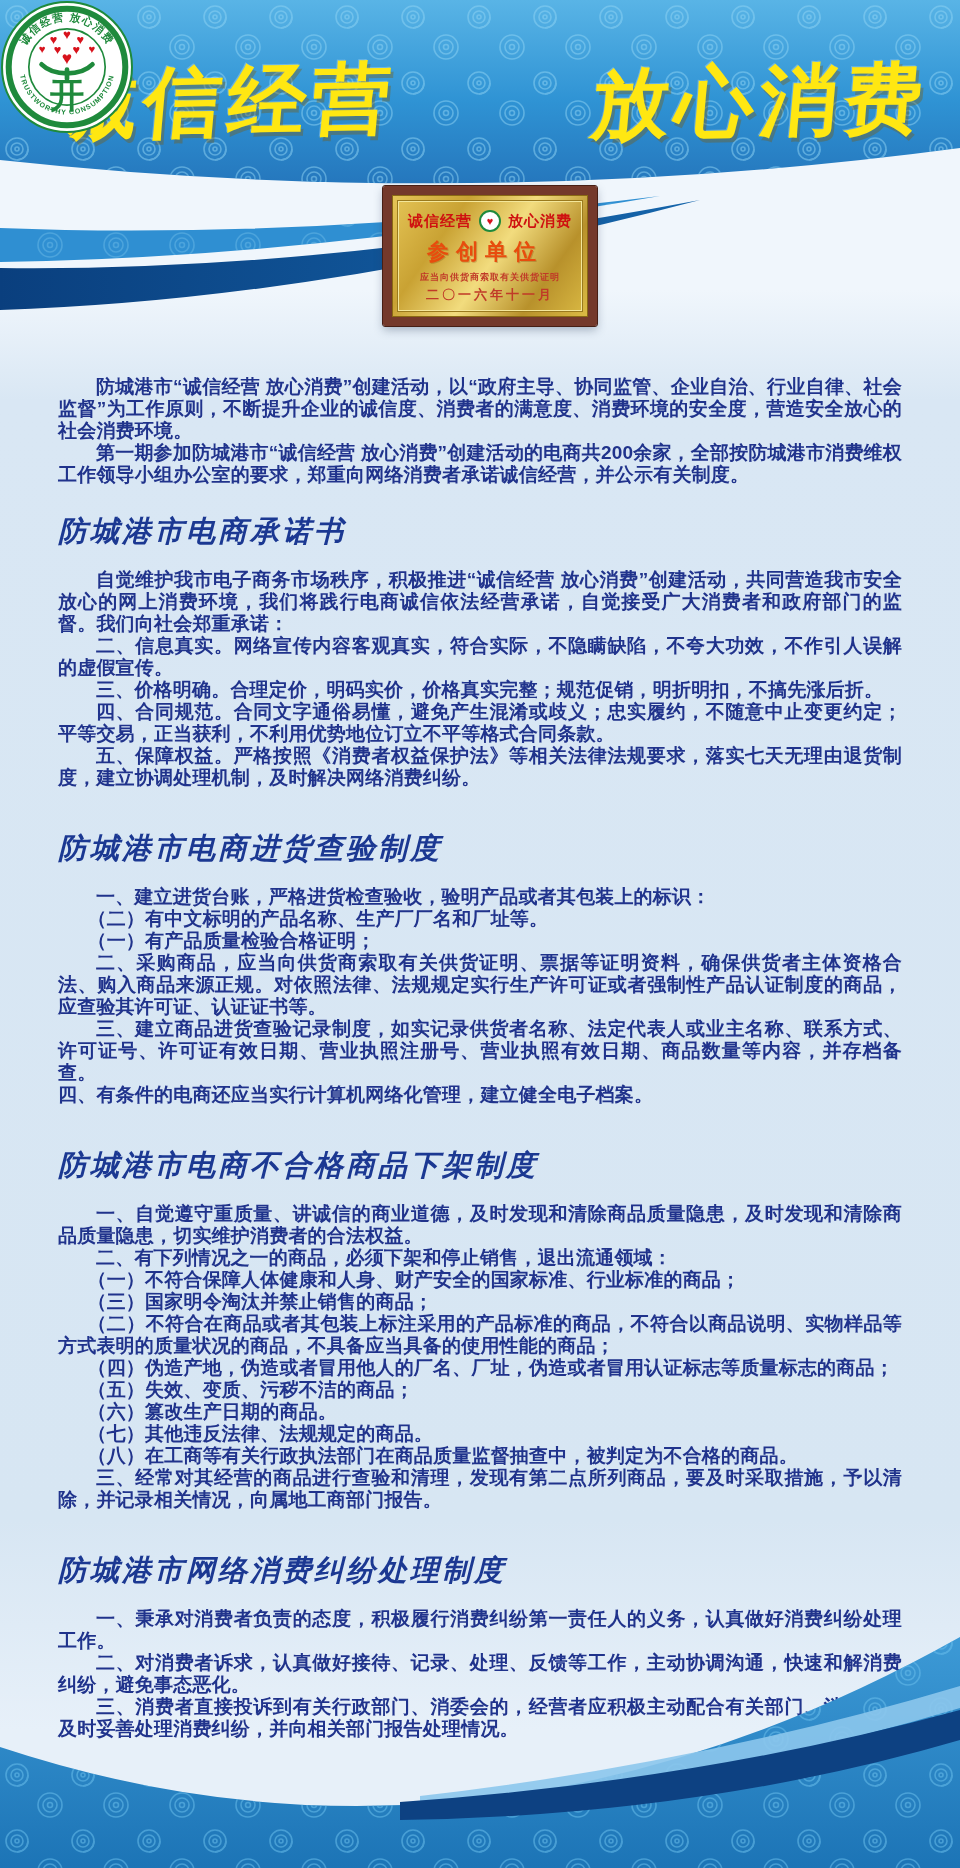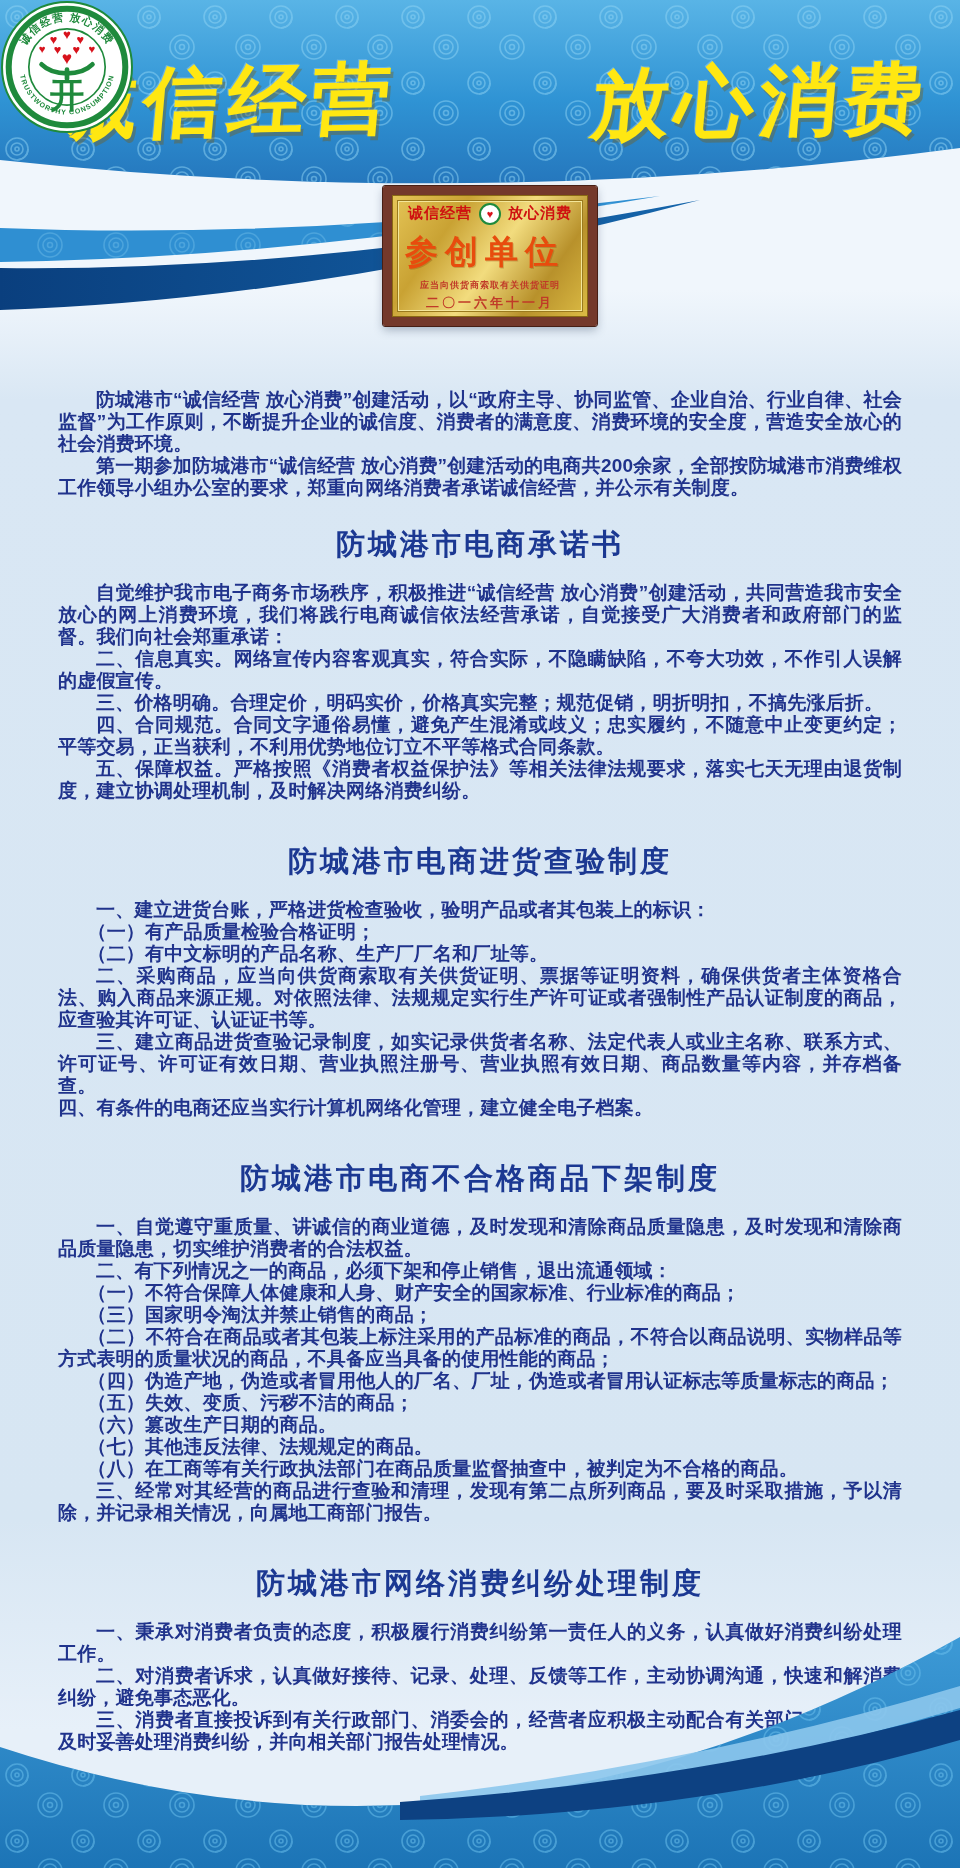--- a/index.html
+++ b/index.html
@@ -29,36 +29,36 @@
     text-align:center;
   }
   .plaque-inner{
     position:absolute;inset:5px;border:1px solid #9a7a1d;box-shadow:inset 0 0 0 1px #f4e79a;
     display:flex;flex-direction:column;align-items:center;justify-content:center;gap:2px;
   }
   .plaque-row1{display:flex;align-items:center;gap:7px;margin-top:2px;}
   .plaque-row1 .ptxt{font-size:15px;font-weight:900;color:#cf1110;letter-spacing:1px;}
   .mini-logo{width:22px;height:22px;border-radius:50%;background:#fff;border:2px solid #1f8a3c;
     display:flex;align-items:center;justify-content:center;font-size:11px;color:#d8121c;box-sizing:border-box;}
-  .plaque-title{font-size:33px;font-weight:900;color:#e84c0d;letter-spacing:7px;margin:3px 16px 2px 6px;
+  .plaque-title{font-size:22px;font-weight:900;color:#e84c0d;letter-spacing:7px;margin:3px 16px 2px 6px;
     text-shadow:1px 1px 0 rgba(120,50,0,.25);white-space:nowrap;}
   .plaque-org{font-size:9px;font-weight:700;color:#c03a28;letter-spacing:1px;}
   .plaque-date{font-size:13px;font-weight:700;color:#c03a28;letter-spacing:3px;}
   
-  .content{position:absolute;top:389px;left:58px;width:844px;}
+  .content{position:absolute;top:376px;left:58px;width:844px;}
   .para{
     margin:0;font-size:19px;line-height:22px;font-weight:700;color:#20338c;
     text-align:justify;letter-spacing:0.2px;
   }
   .ind-2{text-indent:2em;}
   .ind-15{text-indent:1.55em;}
   .ind-0{text-indent:0;}
   .section-heading{
-    margin:40px 0 17px 0;text-align:center;font-size:29px;font-weight:900;
-    color:#1b3892;letter-spacing:3px;
+    margin:40px 0 17px 0;font-size:29px;font-weight:900;
+    color:#1b3892;letter-spacing:3px;font-style:italic;
   }
   .section-heading.first{margin-top:26px;}
   
   .footer{position:absolute;bottom:0;left:0;width:960px;height:242px;pointer-events:none;}
 </style>
 </head>
 <body>
 
 <div class="page">
 
@@ -163,22 +163,22 @@
           <p class="para ind-2">三、价格明确。合理定价，明码实价，价格真实完整；规范促销，明折明扣，不搞先涨后折。</p>
           <p class="para ind-2">四、合同规范。合同文字通俗易懂，避免产生混淆或歧义；忠实履约，不随意中止变更约定；平等交易，正当获利，不利用优势地位订立不平等格式合同条款。</p>
           <p class="para ind-2">五、保障权益。严格按照《消费者权益保护法》等相关法律法规要求，落实七天无理由退货制度，建立协调处理机制，及时解决网络消费纠纷。</p>
         </div>
     </div>
 
     <div>
       <h2 class="section-heading">防城港市电商进货查验制度</h2>
       <div>
           <p class="para ind-2">一、建立进货台账，严格进货检查验收，验明产品或者其包装上的标识：</p>
+          <p class="para ind-15">（二）有中文标明的产品名称、生产厂厂名和厂址等。</p>
           <p class="para ind-15">（一）有产品质量检验合格证明；</p>
-          <p class="para ind-15">（二）有中文标明的产品名称、生产厂厂名和厂址等。</p>
           <p class="para ind-2">二、采购商品，应当向供货商索取有关供货证明、票据等证明资料，确保供货者主体资格合法、购入商品来源正规。对依照法律、法规规定实行生产许可证或者强制性产品认证制度的商品，应查验其许可证、认证证书等。</p>
           <p class="para ind-2">三、建立商品进货查验记录制度，如实记录供货者名称、法定代表人或业主名称、联系方式、许可证号、许可证有效日期、营业执照注册号、营业执照有效日期、商品数量等内容，并存档备查。</p>
           <p class="para ind-0">四、有条件的电商还应当实行计算机网络化管理，建立健全电子档案。</p>
         </div>
     </div>
 
     <div>
       <h2 class="section-heading">防城港市电商不合格商品下架制度</h2>
       <div>
           <p class="para ind-2">一、自觉遵守重质量、讲诚信的商业道德，及时发现和清除商品质量隐患，及时发现和清除商品质量隐患，切实维护消费者的合法权益。</p>

